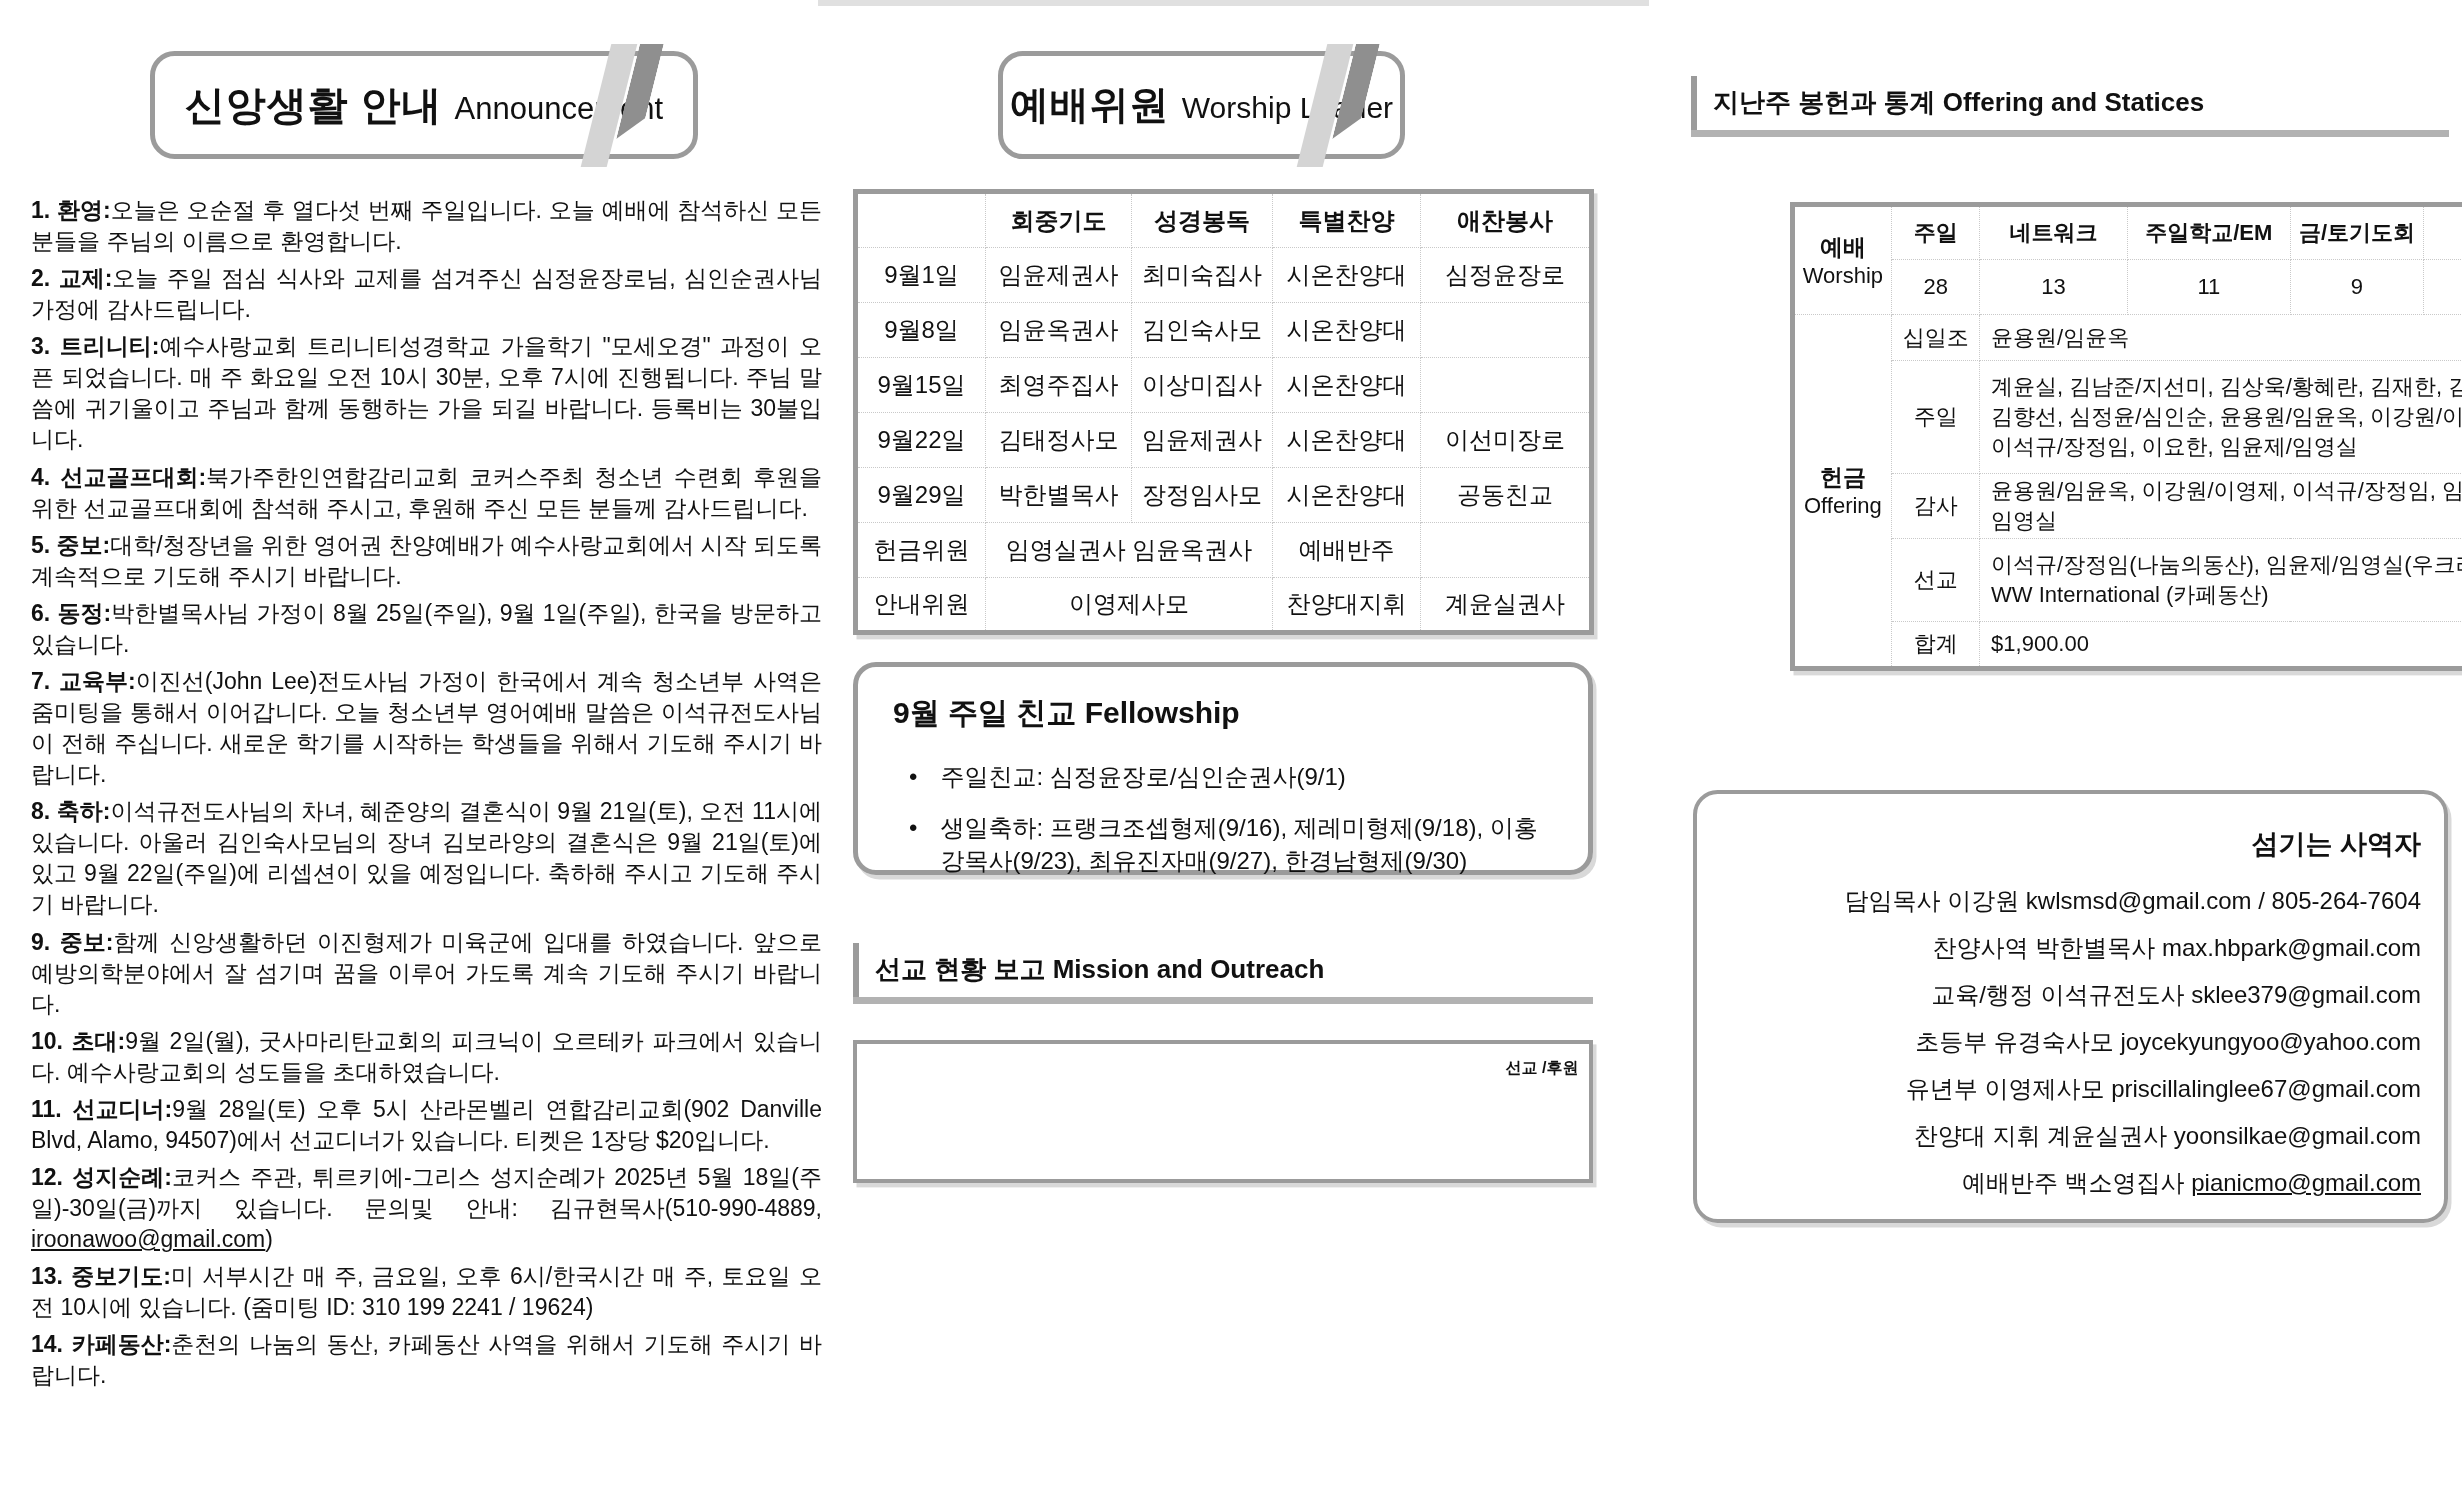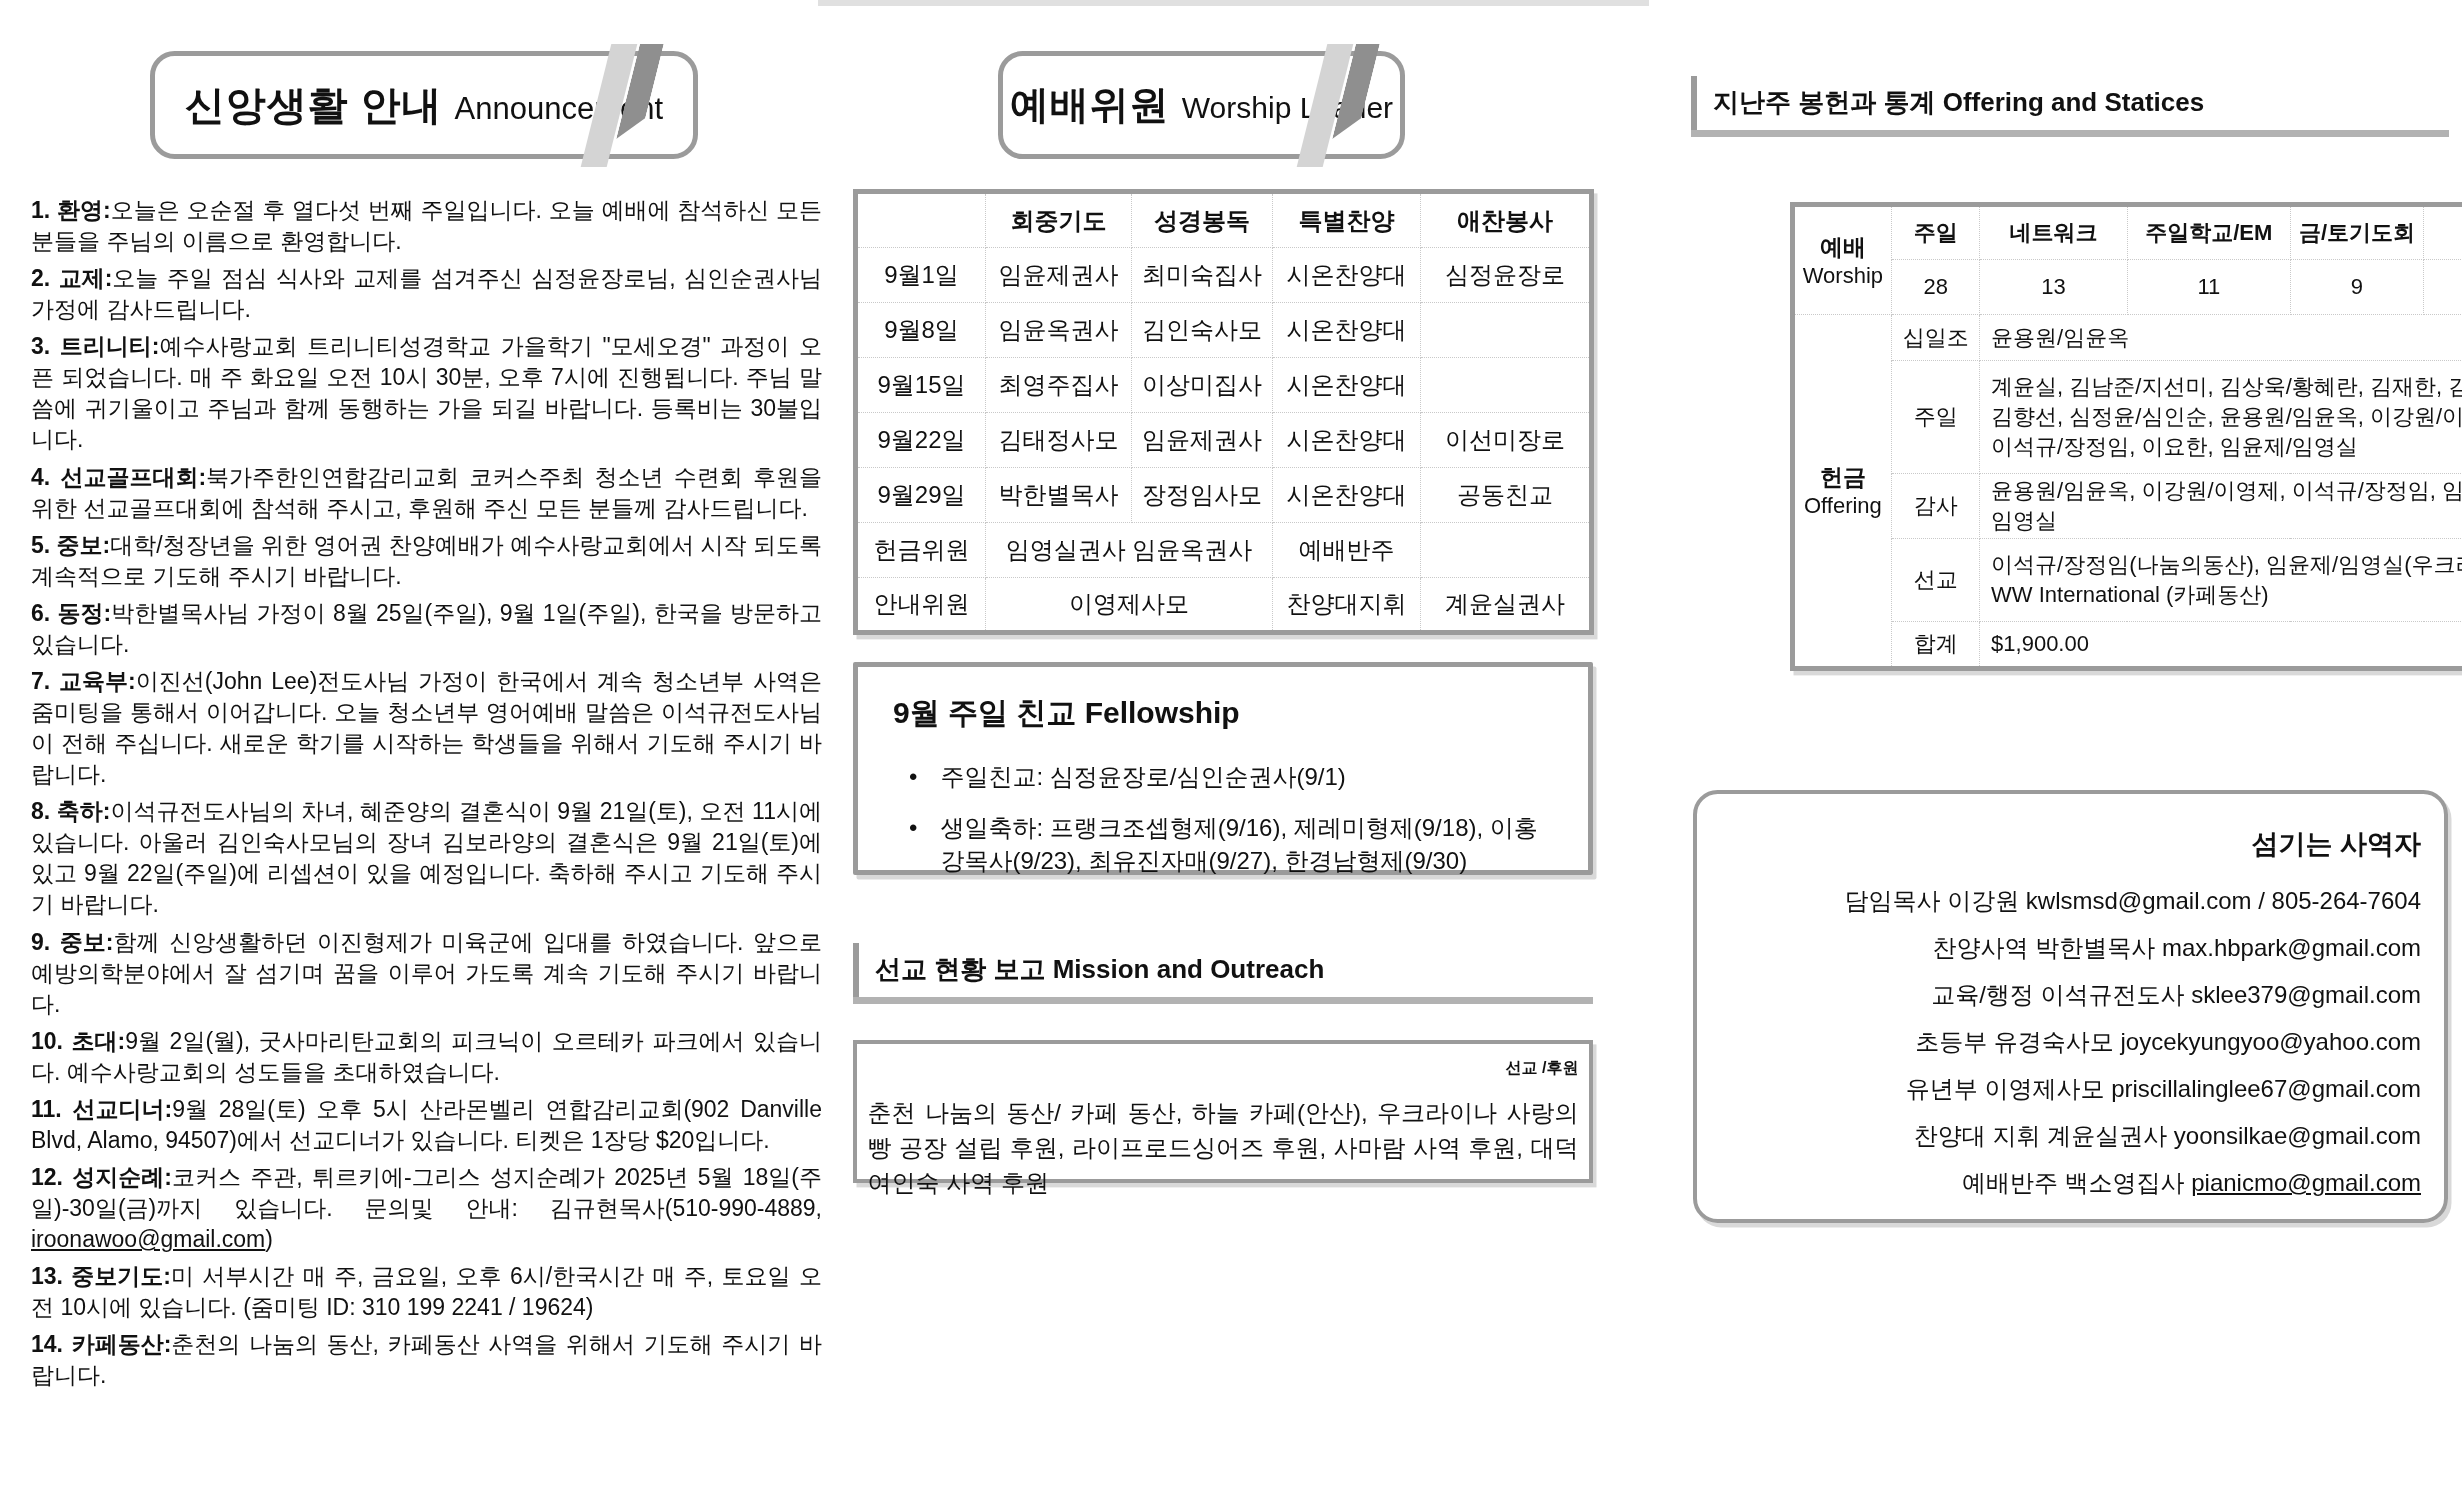--- a/index.html
+++ b/index.html
@@ -35,21 +35,21 @@
   
   table{border-collapse:collapse;table-layout:fixed;background:#fff;}
   .worship-table{left:853px;top:189px;width:740px;border:5.3px solid #9b9b9b;
                  font-size:24px;box-shadow:3.5px 4.4px 0 #d9d9d9;}
   .worship-table td,.worship-table th{border:0.9px dotted #c9c9c9;text-align:center;
                  vertical-align:middle;padding:0 5.3px;overflow:hidden;}
   .worship-table th{font-weight:bold;}
 
   
   .fellowship-box{left:853px;top:662px;width:740px;height:213px;border:5.3px solid #9b9b9b;
-                  border-radius:2px;box-shadow:3.5px 4.4px 0 #d9d9d9;box-sizing:border-box;
+                  border-radius:23px;box-shadow:3.5px 4.4px 0 #d9d9d9;box-sizing:border-box;
                   padding:26px 35px 0 35px;}
   .fellowship-title{font-size:30px;font-weight:bold;margin-bottom:26px;}
   .fellowship-list{font-size:24px;line-height:33px;}
   .f-item{display:flex;gap:23px;margin-bottom:17.6px;padding-left:16px;}
   .f-bullet{flex:0 0 auto;}
 
   
   .mission-heading{left:853px;top:943px;width:740px;}
   .mission-box{left:853px;top:1040px;width:740px;height:143px;border:4.4px solid #9b9b9b;
                box-sizing:border-box;box-shadow:3.5px 4.4px 0 #d9d9d9;padding:14px 10.6px 0 10.6px;}
@@ -198,21 +198,20 @@
 
 <div class="abs mission-heading sec-heading">
   <div class="bar-wrap">
     <span>선교 현황 보고 Mission and Outreach</span>
   </div>
   <div class="sec-underline"></div>
 </div>
 
 <div class="abs mission-box">
   <div class="mission-box-title">선교 /후원</div>
-  <div class="mission-box-text">춘천 나눔의 동산/ 카페 동산, 하늘 카페(안산), 우크라이나 사랑의 빵 공장 설립 후원, 라이프로드싱어즈 후원, 사마람 사역 후원, 대덕 여인숙 사역 후원</div>
 </div>
 
 <div class="abs offering-heading sec-heading">
   <div class="bar-wrap">
     <span>지난주 봉헌과 통계 Offering and Statices</span>
   </div>
   <div class="sec-underline"></div>
 </div>
 
 <table class="abs offering-table" id="offering-table">

